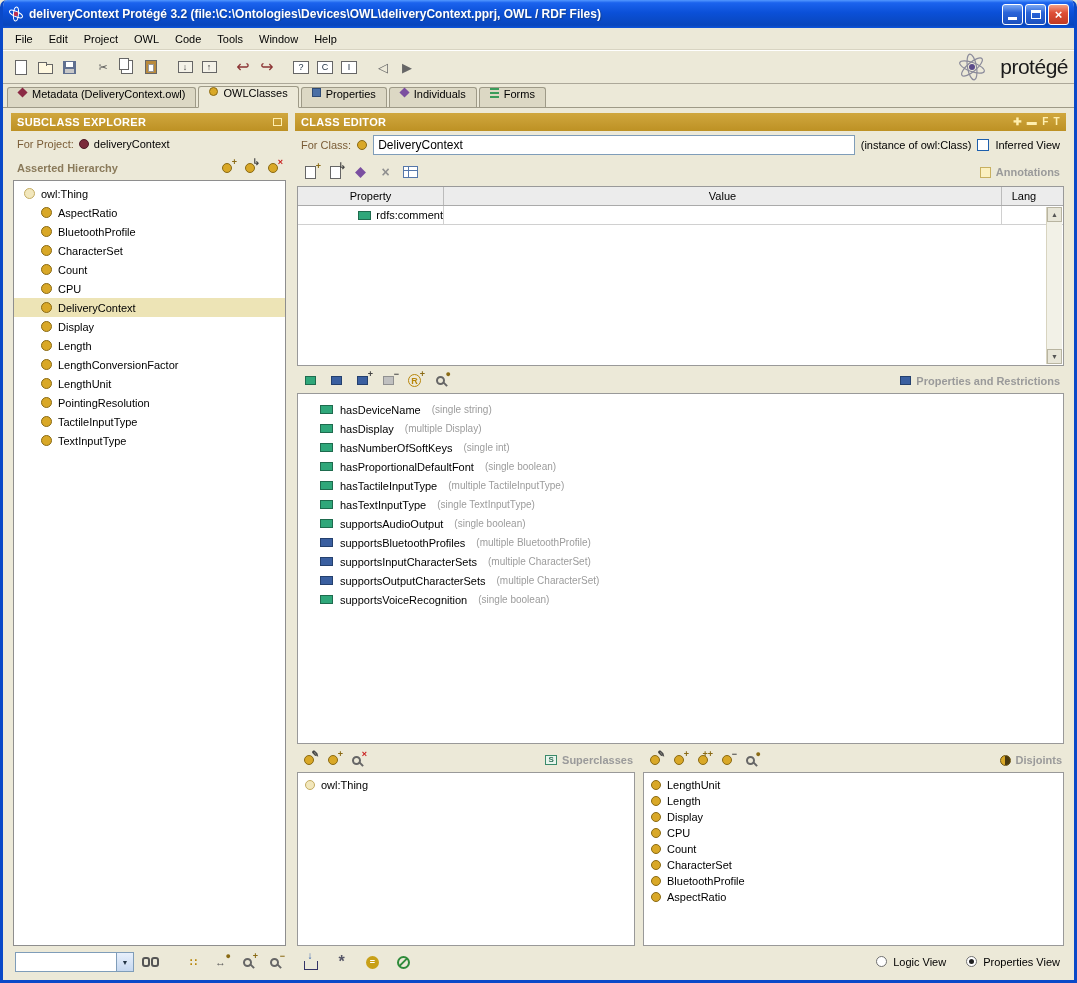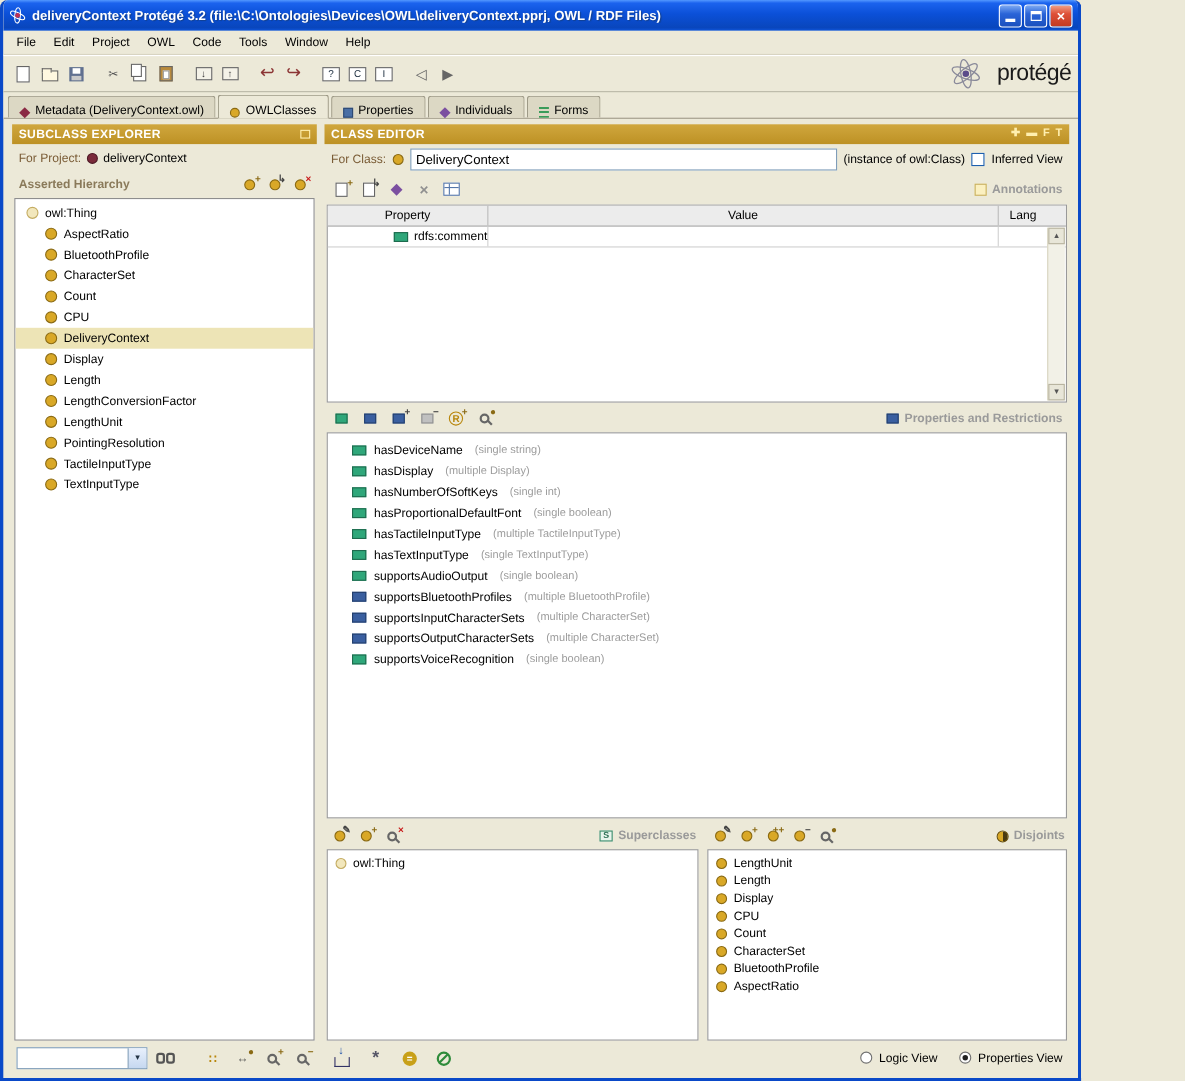--- a/index.html
+++ b/index.html
@@ -1,17 +1,17 @@
 <!DOCTYPE html>
 <html><head>
 <meta charset="utf-8">
 <style>
 *{box-sizing:border-box;margin:0;padding:0}
 body{width:1077px;height:983px;font-family:"Liberation Sans",sans-serif;font-size:11px;background:#ECE9D8;overflow:hidden}
-.window{width:983px;height:983px;display:flex;flex-direction:column;border:3px solid #0A49C8;border-top:none;border-radius:7px 7px 0 0;background:#ECE9D8;overflow:hidden}
+.window{width:1077px;height:983px;display:flex;flex-direction:column;border:3px solid #0A49C8;border-top:none;border-radius:7px 7px 0 0;background:#ECE9D8;overflow:hidden}
 
 .titlebar{flex:none;height:28px;background:linear-gradient(180deg,#5398FF 0%,#1B63EE 10%,#0B50D8 45%,#0946BC 90%,#0E55DC 100%);display:flex;align-items:center;padding:0 5px;color:#fff}
 .titlebar .appicon{width:16px;height:16px;margin-right:5px;flex:none}
 .titlebar .ttext{font-size:12px;font-weight:bold;text-shadow:1px 1px 1px #13408F;white-space:nowrap;overflow:hidden;flex:1}
 .winbtn{width:21px;height:21px;margin-left:2px;border:1px solid #fff;border-radius:3px;display:flex;align-items:center;justify-content:center;color:#fff;font-weight:bold;flex:none;background:linear-gradient(180deg,#7CA9F2,#2A64D8 40%,#1B50BE)}
 .winbtn.close{background:linear-gradient(180deg,#F2A085,#DE5038 40%,#C23A22);font-size:13px;line-height:1}
 .winbtn .minbar{width:9px;height:3px;background:#fff;margin-top:9px}
 .winbtn .maxbox{width:10px;height:9px;border:1px solid #fff;border-top-width:3px}
 
 .menubar{flex:none;height:22px;display:flex;align-items:center;padding:0 4px;background:#ECE9D8;border-bottom:1px solid #D8D4C2}
@@ -30,21 +30,21 @@
 .i-paste{width:12px;height:14px;background:#B98A3C;border:1px solid #666;position:relative}
 .i-paste::before{content:"";position:absolute;left:2px;top:3px;right:2px;bottom:1px;background:#fff;border:1px solid #999}
 .i-zip{width:15px;height:12px;border:1px solid #666;background:#F4F2E8;display:flex;align-items:center;justify-content:center;font-size:9px;color:#333;line-height:1}
 .i-undo{font-size:16px;color:#8B3333;line-height:1}
 .i-box{width:16px;height:13px;border:1px solid #666;background:#fff;display:flex;align-items:center;justify-content:center;font-size:9px;color:#234;line-height:1}
 .i-tri{font-size:13px;color:#666;line-height:1}
 .logo{margin-left:auto;display:flex;align-items:center;gap:2px}
 .logo .word{font-size:21px;color:#1A1A1A;letter-spacing:-.5px}
 
 .tabrow{flex:none;height:24px;display:flex;align-items:flex-end;padding:2px 4px 0;gap:2px;border-bottom:1px solid #9E9A87;background:#ECE9D8}
-.tab{display:flex;align-items:flex-end;gap:5px;height:20px;padding:0 10px;border:1px solid #9E9A87;border-bottom:none;border-radius:3px 3px 0 0;background:#DCD8C4;color:#000}
+.tab{display:flex;align-items:flex-start;gap:5px;height:20px;padding:0 10px;border:1px solid #9E9A87;border-bottom:none;border-radius:3px 3px 0 0;background:#DCD8C4;color:#000}
 .tab.active{background:#ECE9D8;height:22px;margin-bottom:-1px;border-bottom:1px solid #ECE9D8;font-weight:normal}
 .ti{width:9px;height:9px;display:inline-block;flex:none}
 .ti.maroon-diamond{background:#8B2A44;transform:rotate(45deg) scale(.8)}
 .ti.orange-circle{background:#D9A827;border:1px solid #8A6A14;border-radius:50%}
 .ti.teal-square{background:#4A6FA5;border:1px solid #2E4A74}
 .ti.purple-diamond{background:#7B4FA0;transform:rotate(45deg) scale(.8)}
 .ti.green-lines{background:repeating-linear-gradient(#3A9C5A 0 2px,transparent 2px 4px);height:10px}
 
 .main{flex:1;display:flex;gap:7px;padding:5px 8px 6px;min-height:0}
 .panel{display:flex;flex-direction:column;min-height:0}

